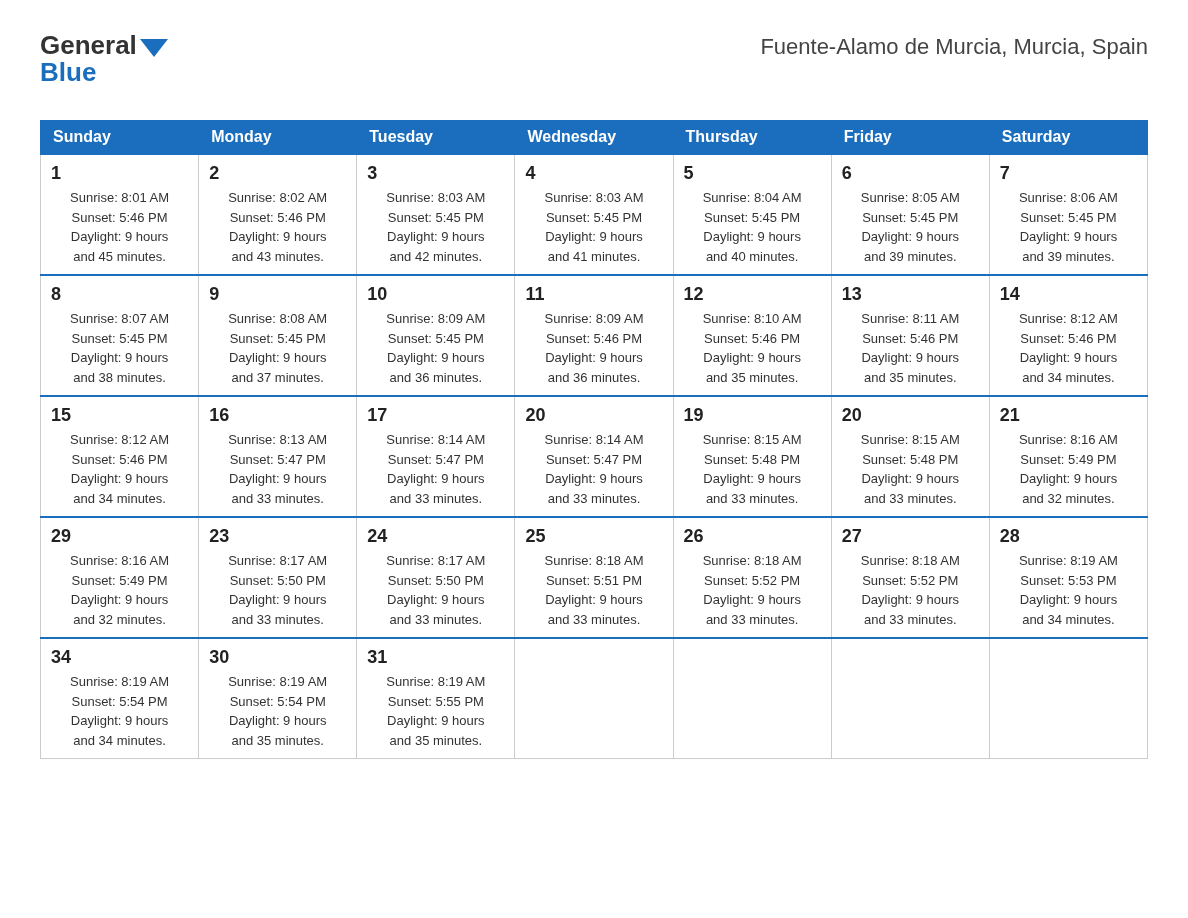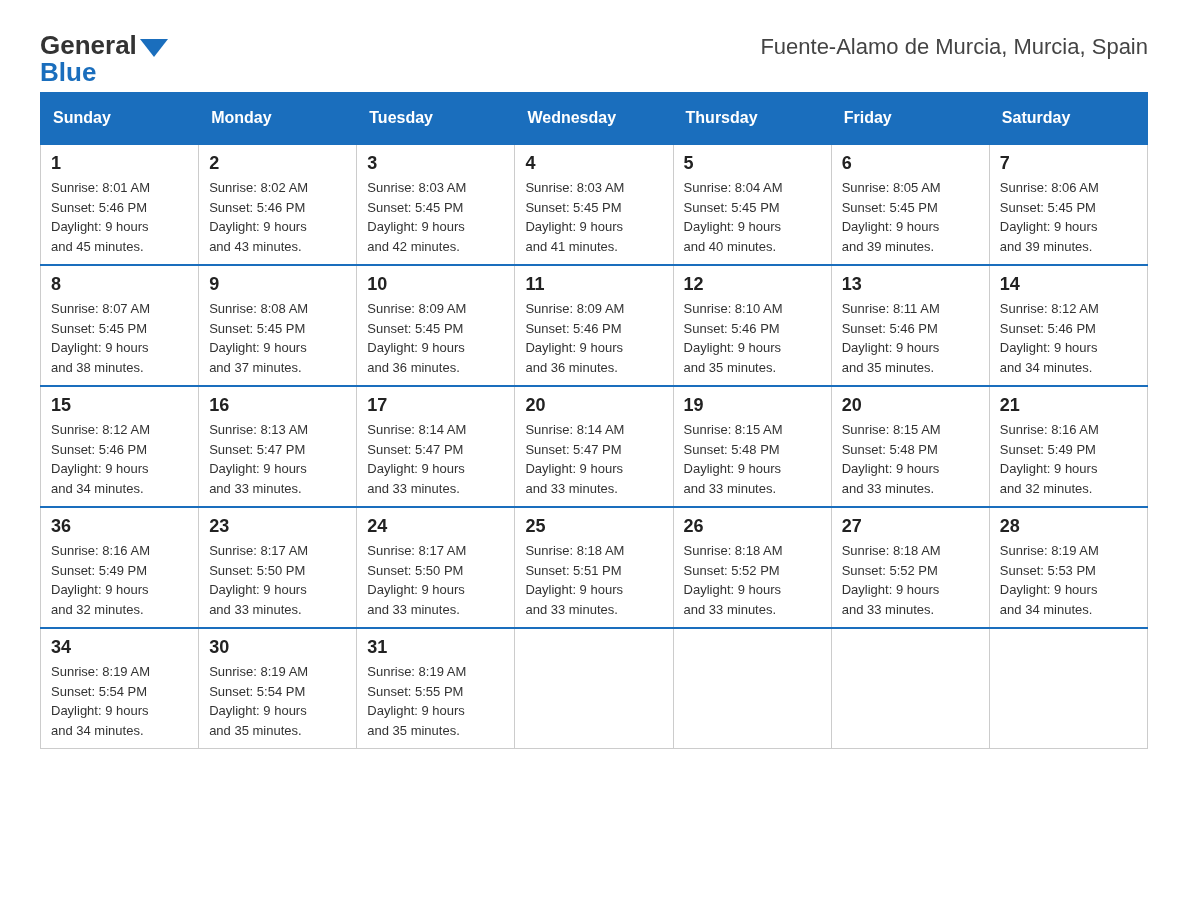--- a/index.html
+++ b/index.html
@@ -7,21 +7,21 @@
       font-family: Arial, Helvetica, sans-serif;
       background: #fff;
       padding: 30px 40px;
       width: 1188px;
       min-height: 918px;
     }
     .header {
       display: flex;
       justify-content: space-between;
       align-items: flex-start;
-      margin-bottom: 4px;
+      margin-bottom: 32px;
     }
     .logo {
       display: flex;
       flex-direction: column;
       align-items: flex-start;
     }
     .logo-top {
       display: flex;
       align-items: center;
     }
@@ -61,21 +61,21 @@
     }
     .calendar {
       width: 100%;
       border-collapse: collapse;
     }
     .calendar thead th {
       background-color: #1a6ebd;
       color: #fff;
       font-size: 16px;
       font-weight: bold;
-      padding: 16px 12px;
+      padding: 7px 12px;
       text-align: left;
       border: 1px solid #1a6ebd;
     }
     .calendar tbody td {
       vertical-align: top;
       border: 1px solid #ccc;
       padding: 8px 10px;
       font-size: 13px;
       color: #222;
       width: 14.28%;
@@ -87,20 +87,21 @@
     .day-number {
       font-size: 18px;
       font-weight: bold;
       display: block;
       margin-bottom: 4px;
     }
     .day-info {
       font-size: 13px;
       line-height: 1.5;
       color: #333;
+      text-align: center;
     }
     .empty-cell {
       background: #fff;
     }
   </style>
 </head>
 <body>
 
 <div class="header">
   <div class="logo">
@@ -318,21 +319,21 @@
         <div class="day-info">
           Sunrise: 8:16 AM<br>
           Sunset: 5:49 PM<br>
           Daylight: 9 hours<br>
           and 32 minutes.
         </div>
       </td>
       </tr>
       <tr>
         <td>
-        <span class="day-number">36</span>
+        <span class="day-number">29</span>
         <div class="day-info">
           Sunrise: 8:16 AM<br>
           Sunset: 5:49 PM<br>
           Daylight: 9 hours<br>
           and 32 minutes.
         </div>
       </td>
         <td>
         <span class="day-number">23</span>
         <div class="day-info">

